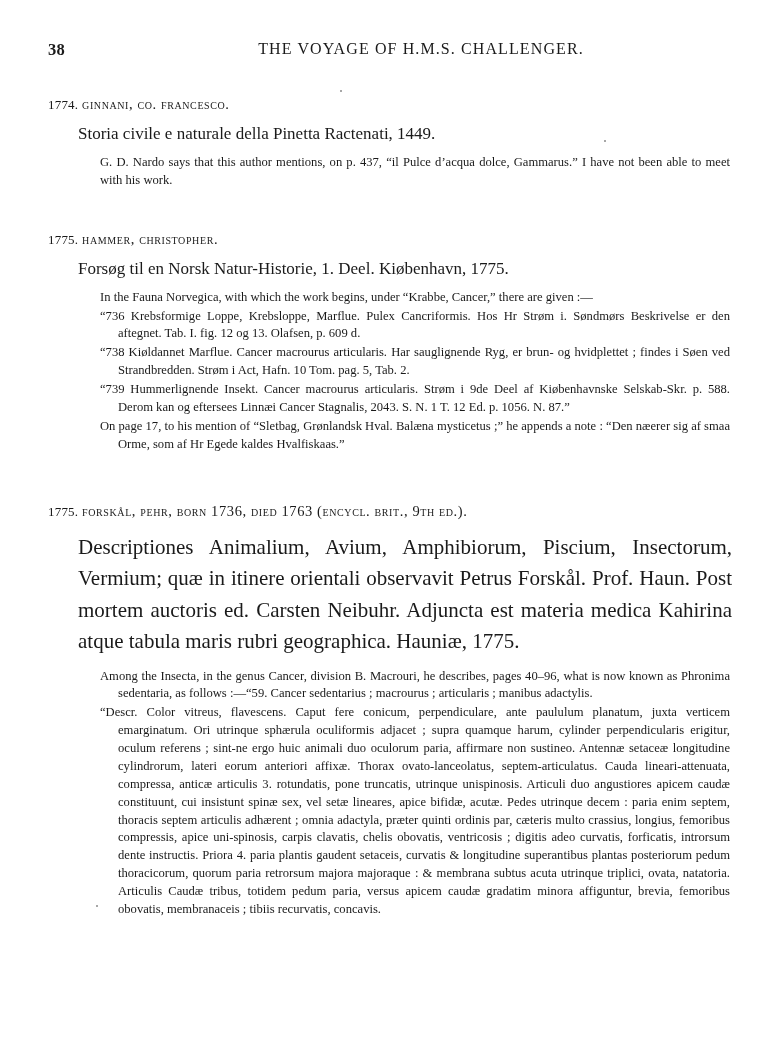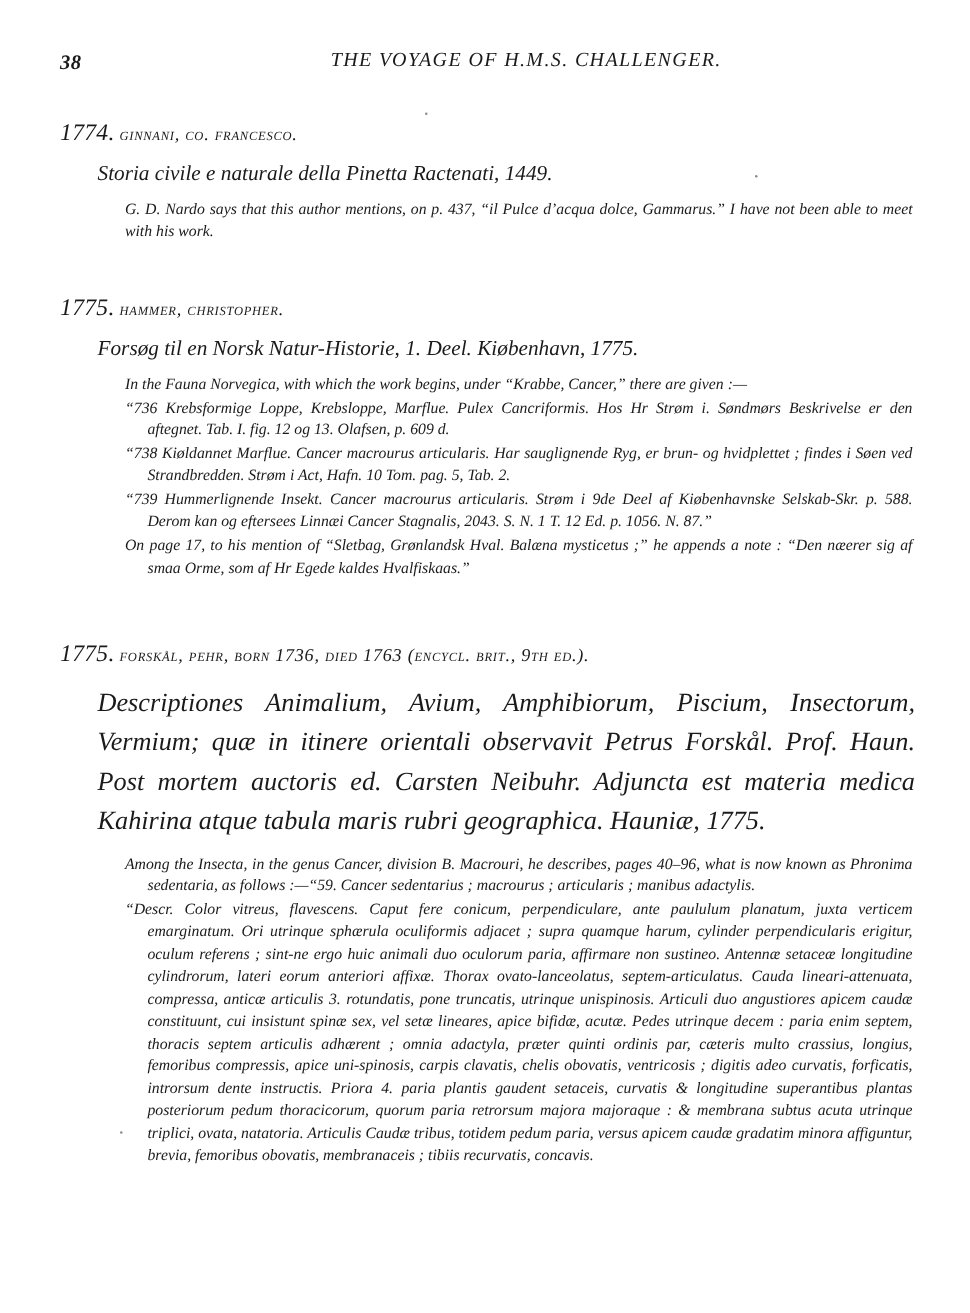--- a/index.html
+++ b/index.html
@@ -14,21 +14,20 @@
     color: #1a1a1a;
     position: relative;
     overflow: hidden;
   }
   .page {
     position: absolute;
     top: 0; left: 0;
     width: 776px;
     height: 1050px;
     padding: 0;
-    font-style: italic;
   }
   .header {
     position: absolute;
     top: 40px;
     left: 0;
     width: 776px;
     height: 24px;
   }
   .folio {
     position: absolute;
@@ -57,21 +56,21 @@
     width: 684px;
   }
   .entry { margin-bottom: 0; }
 
   .entry-head {
     font-size: 14.5px;
     margin-top: 14px;
     margin-bottom: 6px;
     letter-spacing: 0.2px;
   }
-  .entry-head .year { font-size: 19px; }
+  .entry-head .year { font-size: 13px; }
   .entry-head .name {
     font-variant: small-caps;
     text-transform: lowercase;
     letter-spacing: 0.6px;
   }
   .sc {
     font-variant: small-caps;
     text-transform: lowercase;
     letter-spacing: 0.4px;
   }

